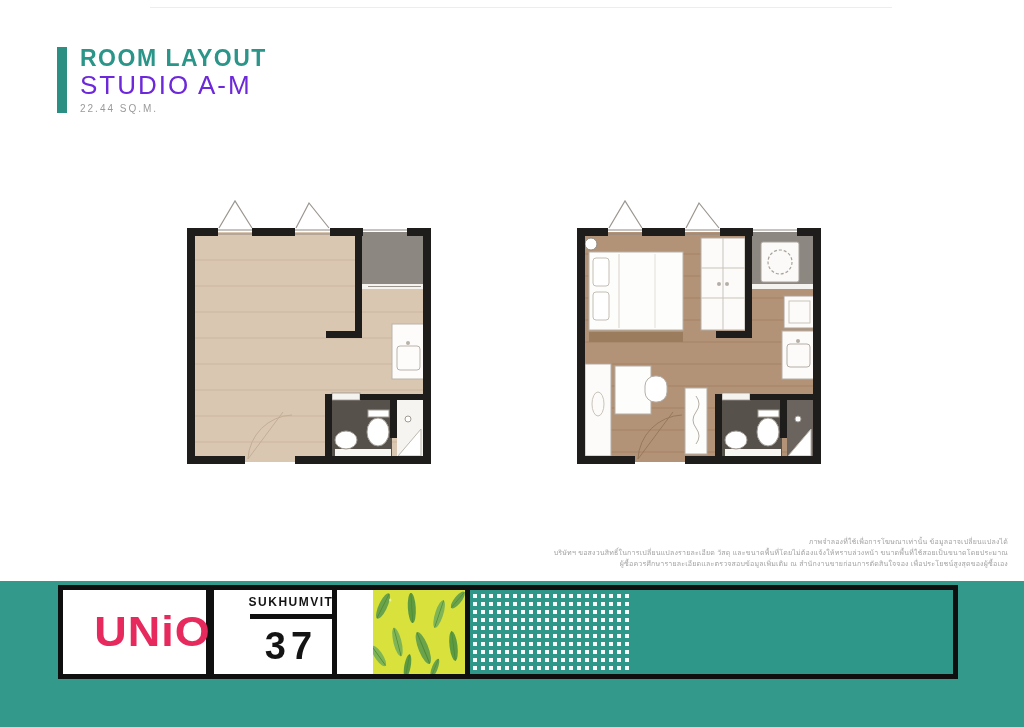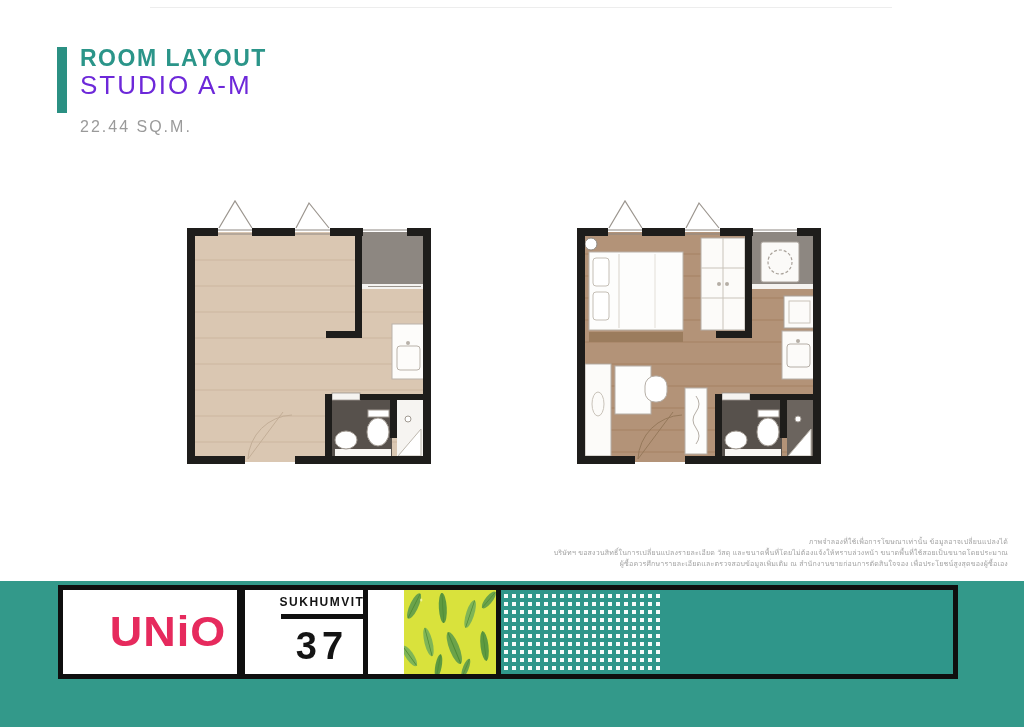--- a/index.html
+++ b/index.html
@@ -8,39 +8,39 @@
 
   
   .top-hairline{position:absolute;left:150px;top:7px;width:742px;height:1px;background:#ededed;}
 
   
   .header{position:absolute;left:57px;top:45px;display:flex;}
   .accent-bar{width:10px;height:66px;background:#2b9083;margin-right:13px;margin-top:2px;}
   .header-text{display:flex;flex-direction:column;}
   .title{color:#2b9589;font-size:23px;font-weight:bold;letter-spacing:1.5px;line-height:26px;}
   .subtitle{color:#6d28d9;font-size:26px;font-weight:400;letter-spacing:2px;line-height:29px;}
-  .area{color:#9a9a9a;font-size:16px;letter-spacing:2px;margin-top:18px;}
+  .area{color:#9a9a9a;font-size:10px;letter-spacing:2px;margin-top:3px;}
 
   
   .plan{position:absolute;top:198px;width:248px;height:272px;}
   #plan-left{left:185px;}
   #plan-right{left:575px;}
 
   
   .disclaimer{position:absolute;right:16px;top:536px;width:470px;text-align:right;
     color:#909090;font-size:7px;line-height:11px;letter-spacing:.2px;opacity:.85;}
 
   
   .footer-band{position:absolute;left:0;top:581px;width:1024px;height:146px;background:#33998a;}
   .banner{position:absolute;left:58px;top:585px;width:900px;height:94px;border:5px solid #0f0f0f;
     display:flex;background:#ffffff;}
   .cell{height:100%;padding-left:36px;}
   .divider{width:8px;background:#0f0f0f;height:100%;}
   .divider.thin{width:5px;}
-  .cell-logo{width:174px;background:#ffffff;display:flex;align-items:center;justify-content:center;}
+  .cell-logo{width:143px;background:#ffffff;display:flex;align-items:center;justify-content:center;}
   .unio{color:#e62a5d;font-size:45px;font-weight:800;letter-spacing:1px;transform:scaleY(.96);}
   .cell-suk{width:118px;background:#ffffff;display:flex;flex-direction:column;}
   .suk-top{height:29px;border-bottom:5px solid #0f0f0f;display:flex;align-items:center;justify-content:center;
     font-size:12px;font-weight:bold;letter-spacing:1.5px;color:#141414;}
   .suk-num{flex:1;display:flex;align-items:center;justify-content:center;
     font-size:38px;font-weight:bold;letter-spacing:5px;color:#141414;}
   .cell-leaf{width:128px;}
   .cell-leaf svg{display:block;width:100%;height:100%;}
   .cell-dots{width:162px;background-color:#2f968a;
     background-image:conic-gradient(at 4px 4px, rgba(255,255,255,0) 0 270deg, rgba(255,255,255,.96) 270deg 360deg);

